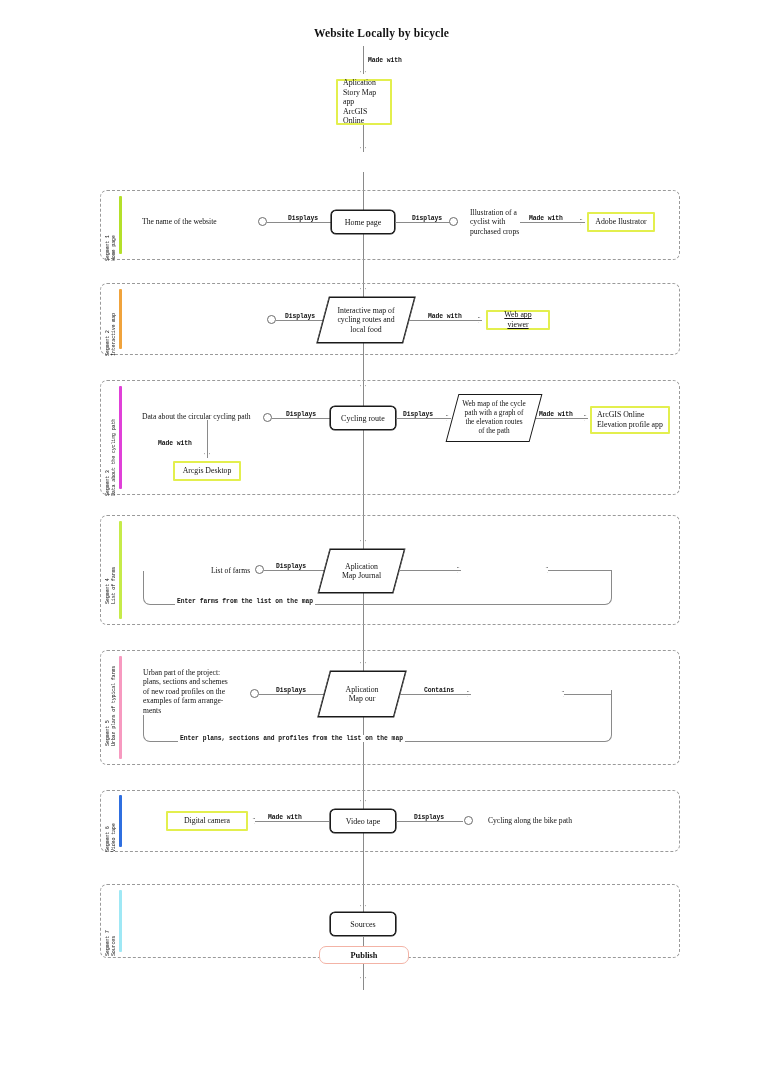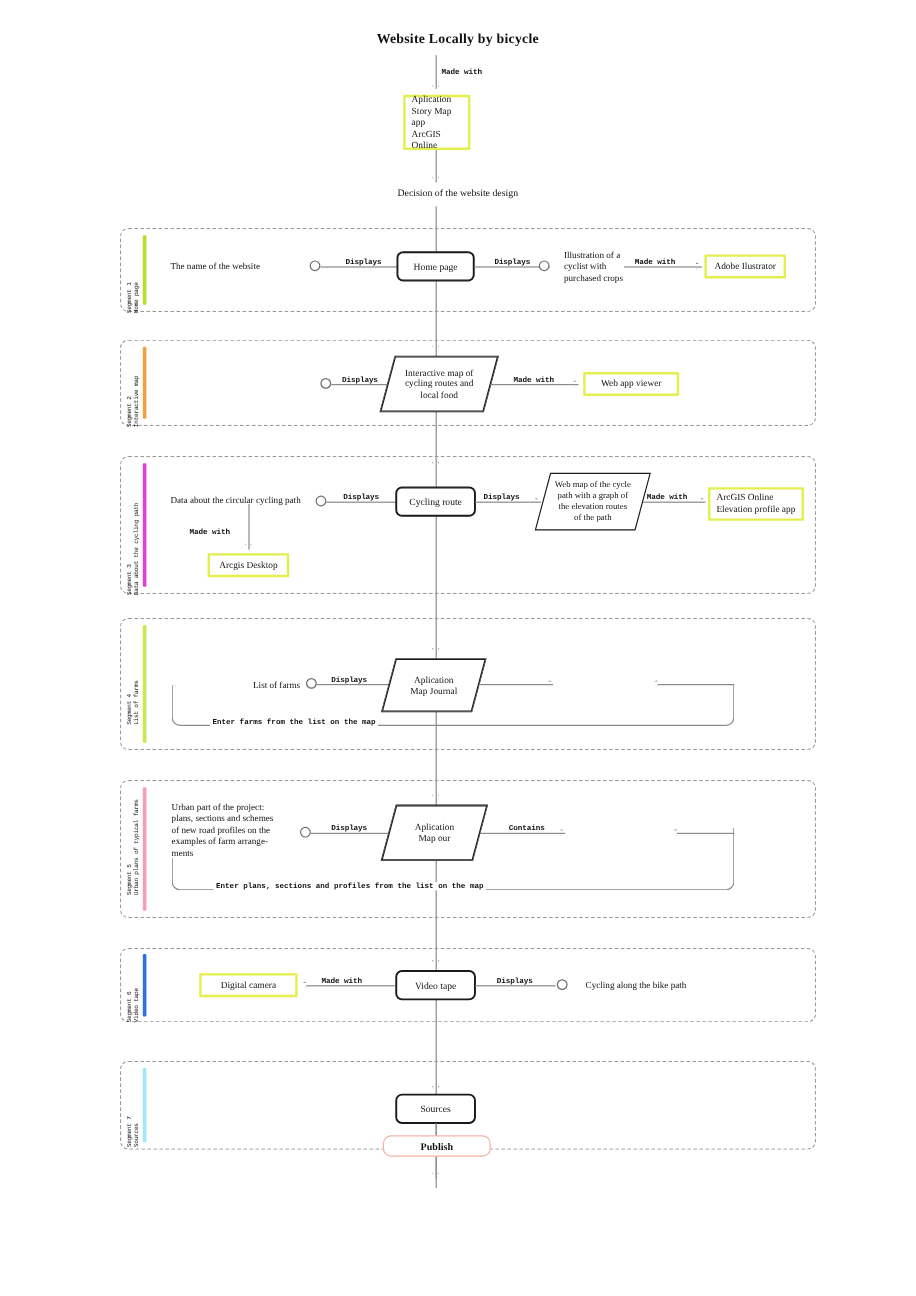--- a/index.html
+++ b/index.html
@@ -226,21 +226,20 @@
   <div class="node tool" style="left:336px; top:79px; width:56px; height:46px;">
     <div style="display:flex;flex-direction:column;align-items:flex-start;">
       <span>Aplication</span>
       <span>Story Map app</span>
       <span>ArcGIS Online</span>
     </div>
   </div>
 
   <div class="ln lnv" style="left:363px; top:125px; height:27px;"></div>
   <div class="vhead" style="left:360px; top:147px;"></div>
-  <div class="subtitle">Decision of the website design</div>
 
   <div class="ln lnv" style="left:363px; top:172px; height:818px;"></div>
 
   <div class="band" style="left:100px; top:190px; width:580px; height:70px;"></div>
   <div class="accent" style="left:119px; top:196px; height:58px; background:#b4e02a;"></div>
   <div class="seglab" style="left:111px; top:255px;">
     <span>Segment 1</span>
   </div>
   <div class="seglab" style="left:117px; top:255px;">
     <span>Home page</span>
@@ -285,21 +284,21 @@
         <span>Interactive map of</span><br>
         <span>cycling routes and</span><br>
         <span>local food</span>
       </div>
     </div>
   </div>
 
   <div class="ln lnh" style="left:409px; top:319.5px; width:73px;"></div>
   <div class="hhead" style="left:478px; top:316.5px;"></div>
   <div class="mono" style="position:absolute; left:428px; top:313px;">Made with</div>
-  <div class="node tool center" style="left:486px; top:310px; width:80px; height:20px;">Web app viewer</div>
+  <div class="node tool center" style="left:486px; top:310px; width:64px; height:20px;text-decoration:underline;">Web app viewer</div>
 
   <div class="band" style="left:100px; top:380px; width:580px; height:115px;"></div>
   <div class="accent" style="left:119px; top:386px; height:103px; background:#e040d8;"></div>
   <div class="seglab" style="left:111px; top:490px;">
     <span>Segment 3</span>
   </div>
   <div class="seglab" style="left:117px; top:490px;">
     <span>Data about the cycling path</span>
   </div>
 

